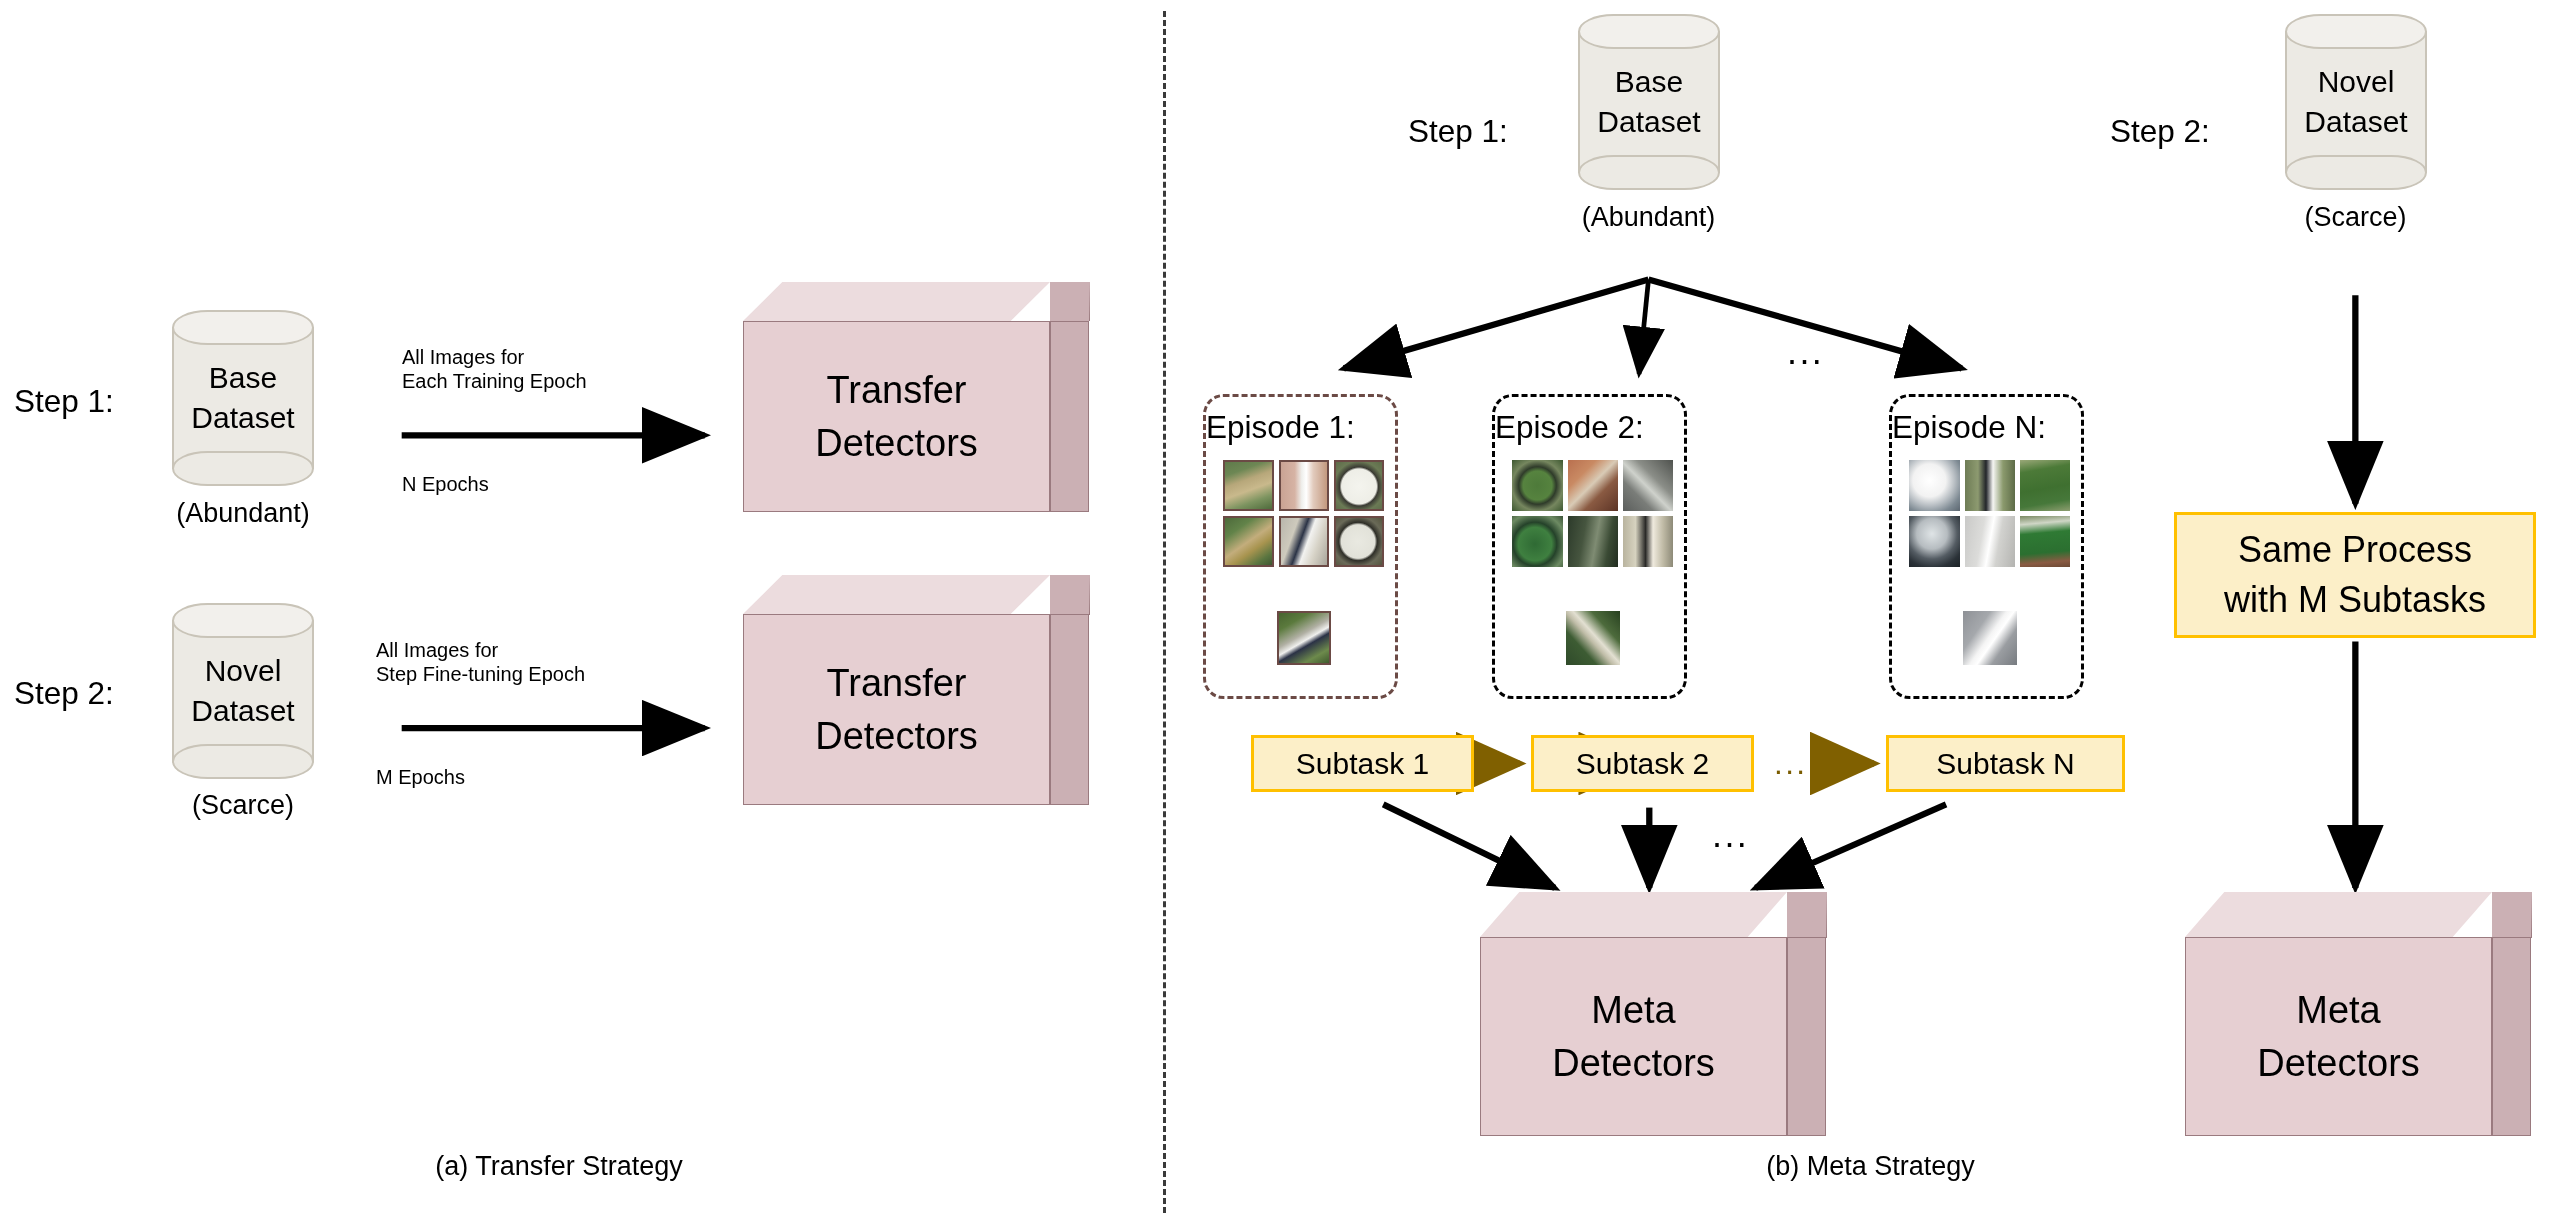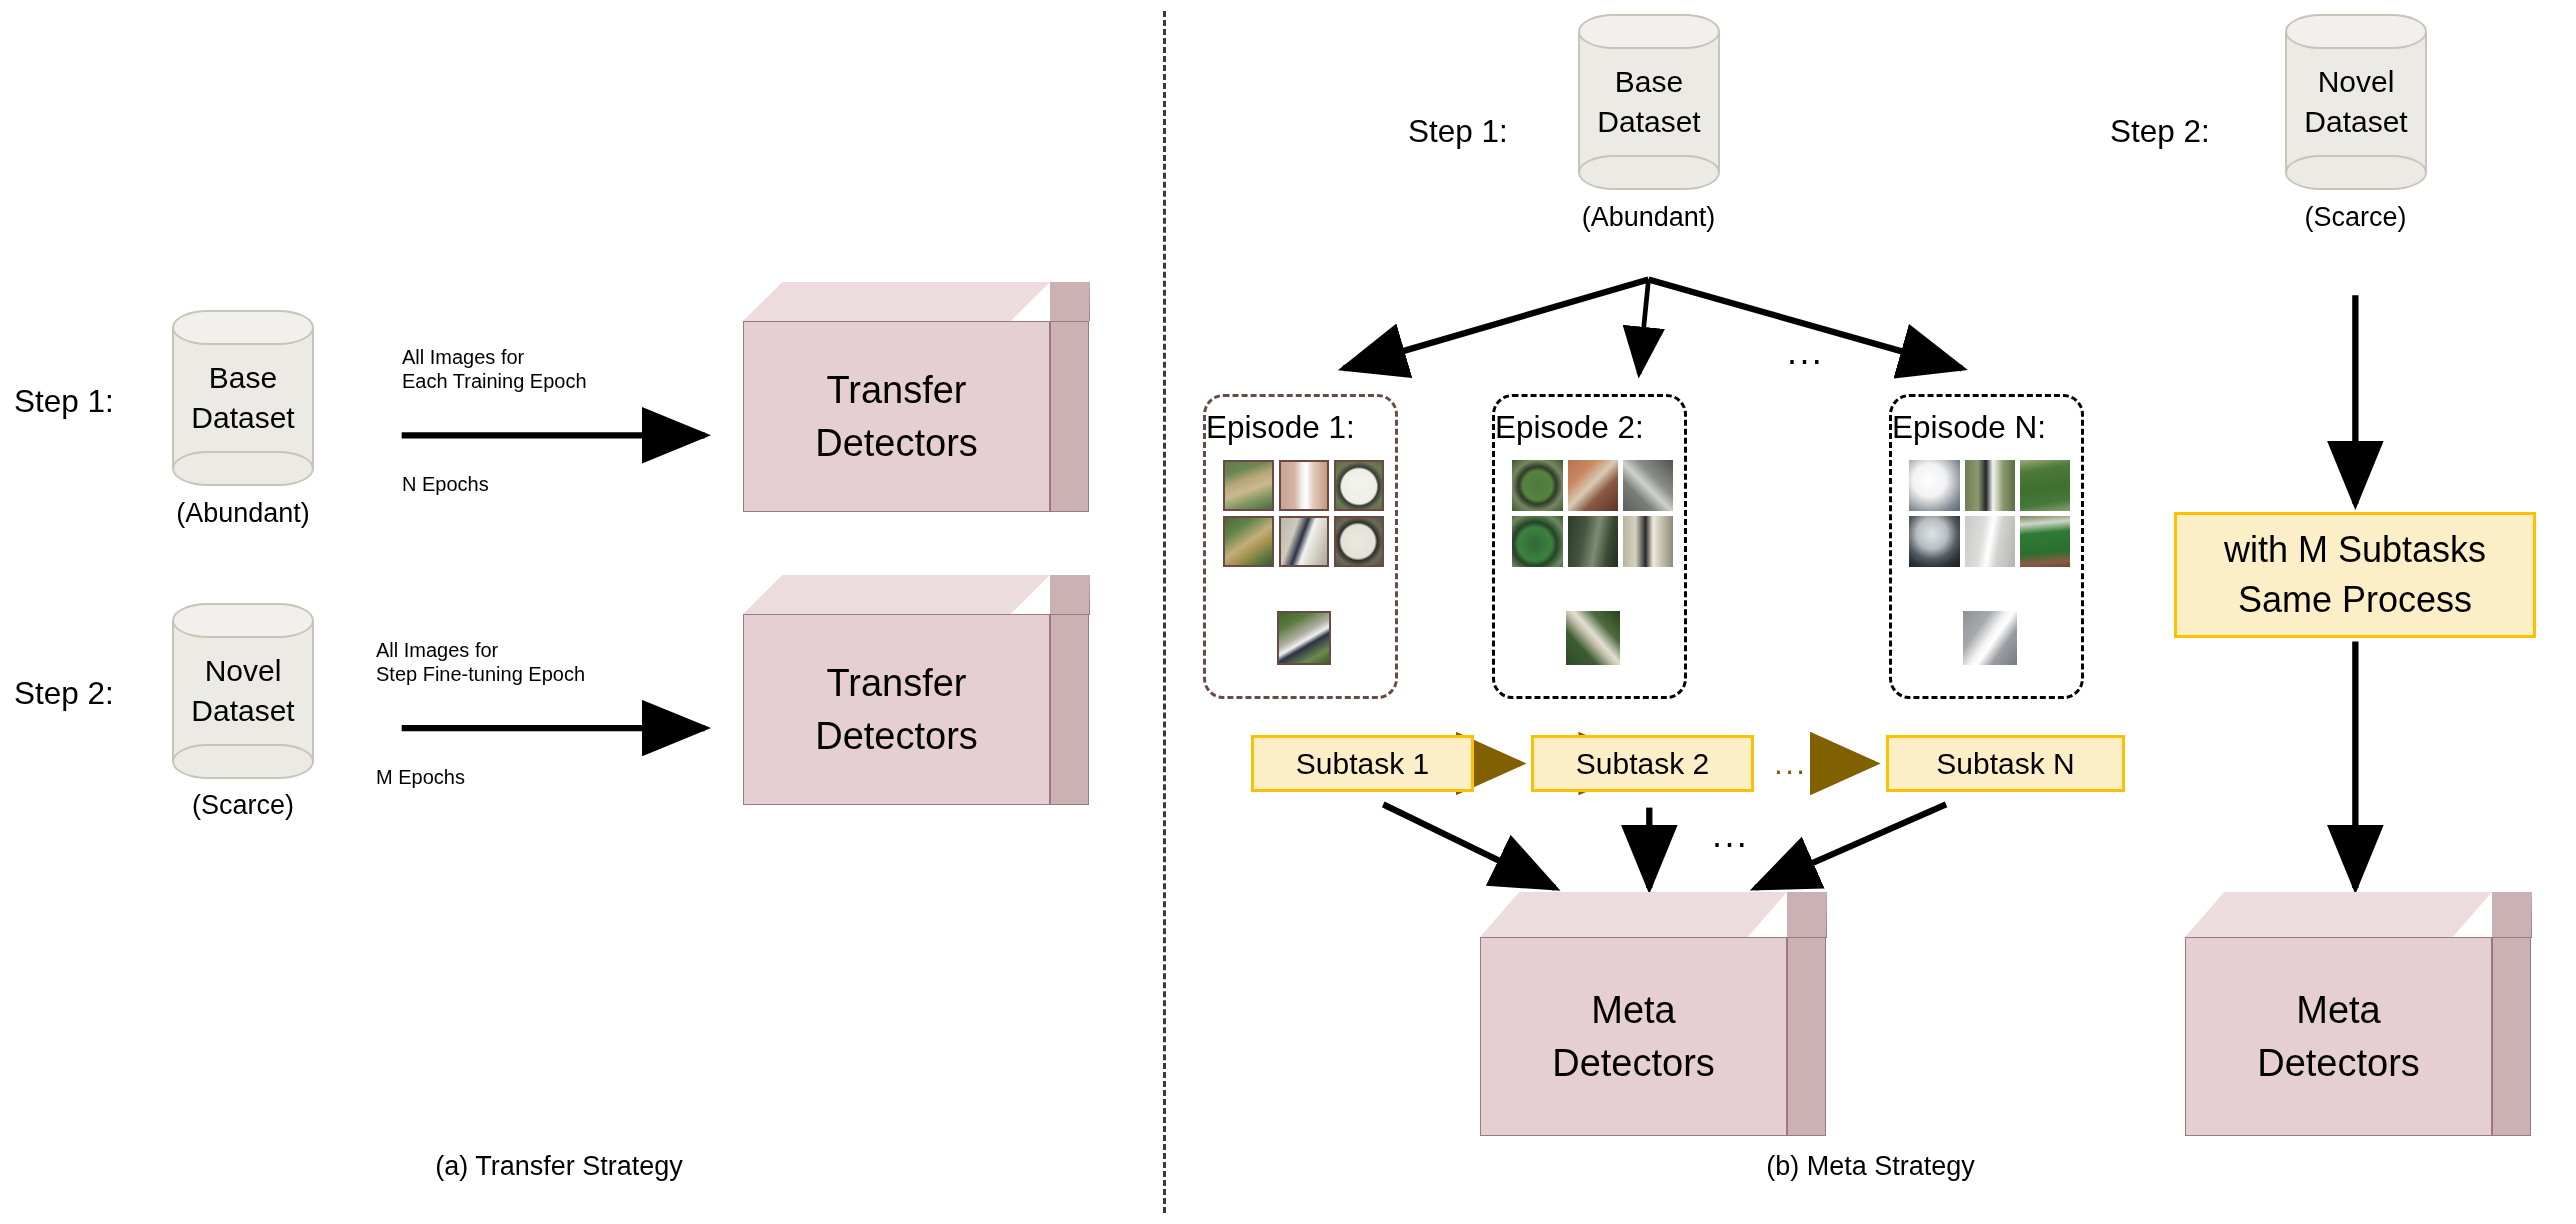--- a/index.html
+++ b/index.html
@@ -256,22 +256,22 @@
   <div class="top"></div>
   <div class="txt">
     <span>Novel</span>
     <span>Dataset</span>
   </div>
 </div>
 <div class="abs caplabel" style="left:2269px;top:202px;width:173px;text-align:center;">(Scarce)</div>
 
 <div class="ybox big" style="left:2174px;top:512px;width:362px;height:126px;">
   <div>
+    <div class="t">Same Process</div>
     <div class="t">with M Subtasks</div>
-    <div class="t">Same Process</div>
   </div>
 </div>
 
 <div class="box3d" style="left:2185px;top:892px;width:346px;height:244px;">
   <div class="front" style="width:307px;height:199px;"></div>
   <div class="side" style="left:307px;top:0;width:0;height:0;
               border-left:39px solid #cbb0b4;border-top:45px solid transparent;"></div>
   <div class="side" style="left:307px;top:45px;width:39px;height:199px;"></div>
   <div class="top" style="left:0;top:0;width:307px;height:45px;
               clip-path:polygon(0 100%,12.8% 0,100% 0,87.2% 100%);

